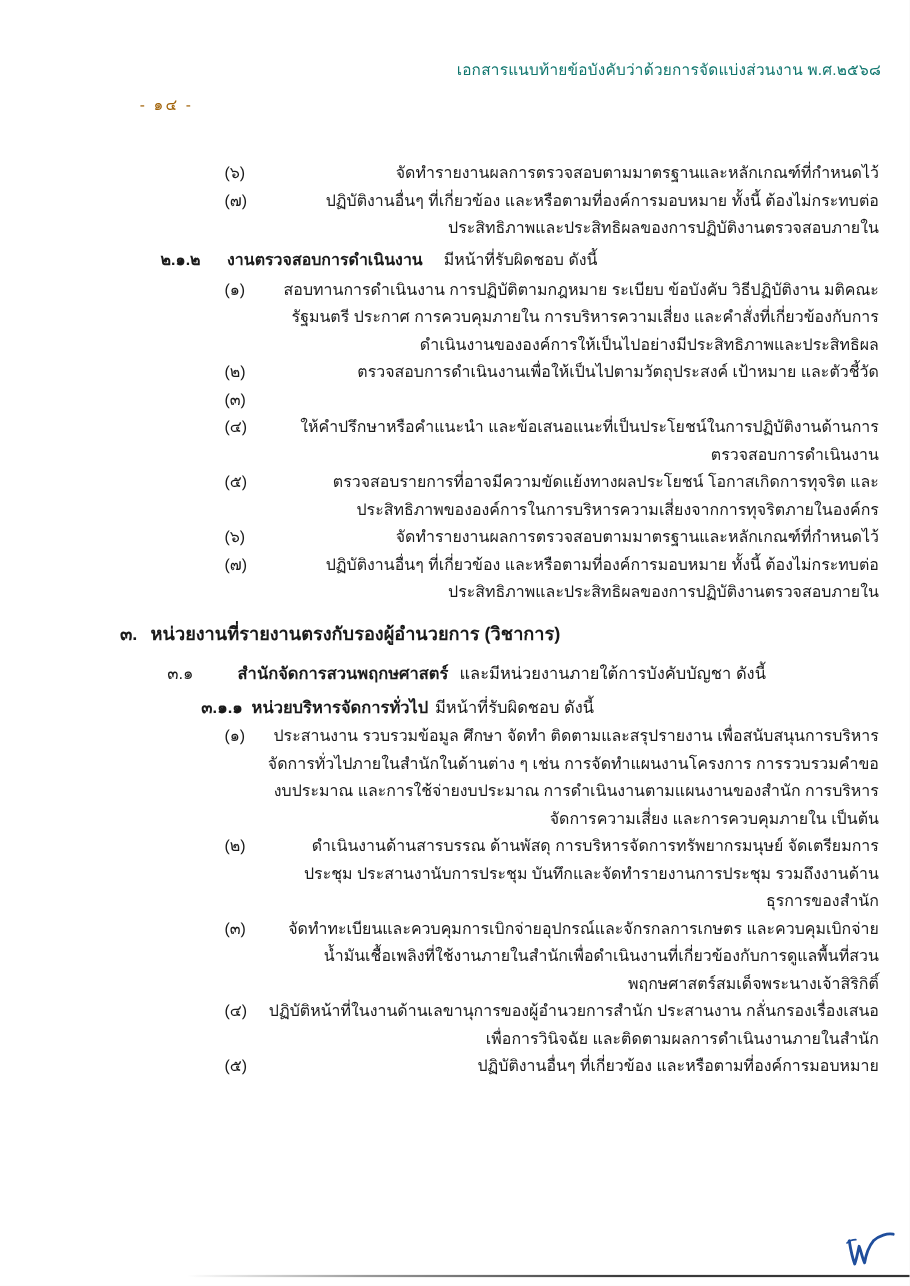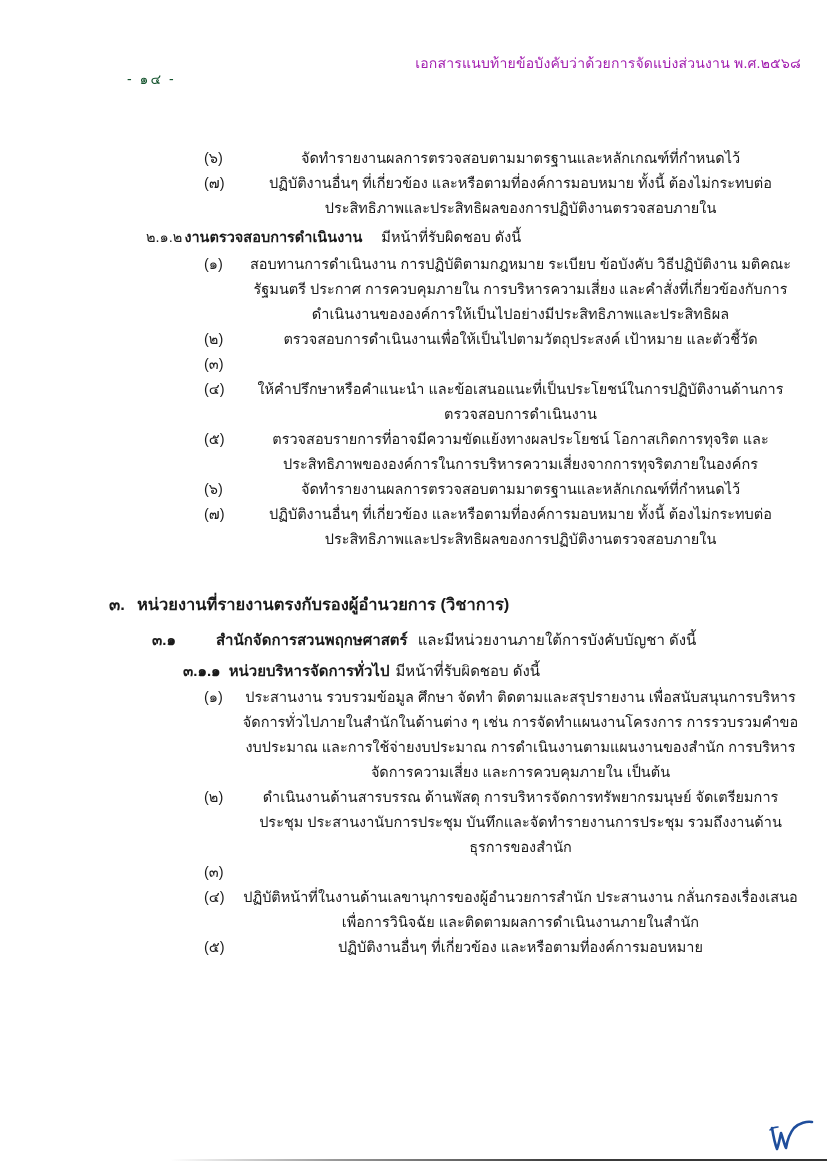--- a/index.html
+++ b/index.html
@@ -11,60 +11,60 @@
   .page{
     position:relative;
     width:827px;height:1169px;
     background:#ffffff;
     overflow:hidden;
     color:#1a1a1a;
   }
   .header-note{
     position:absolute;top:53px;right:26px;
     font-size:14px;line-height:20px;
-    color:#a21caf;
+    color:#0f766e;
     letter-spacing:.2px;
   }
   .page-number{
-    position:absolute;top:68px;left:127px;
-    font-size:14px;color:#14532d;
+    position:absolute;top:84px;left:127px;
+    font-size:14px;color:#a16207;
     letter-spacing:2px;
   }
   .content{
     position:absolute;top:146px;left:0;right:0;
     font-size:14.5px;line-height:25px;
   }
   .item-list{margin:0;padding:0;}
   .item{display:flex;align-items:flex-start;}
   .item .num{
     flex:0 0 38px;
     margin-left:204px;
     white-space:nowrap;
   }
   .item .txt{
     width:557px;
-    text-align:center;
+    text-align:right;
   }
   .heading-212{
     margin:4px 0 2px 146px;
     line-height:25px;
   }
-  .heading-212 .h-num{font-weight:400;margin-right:2px;}
+  .heading-212 .h-num{font-weight:700;margin-right:24px;}
   .heading-212 .h-title{font-weight:700;margin-right:19px;}
   .heading-212 .h-suffix{font-weight:400;}
   .heading-3{
-    margin:39px 0 0 109px;
+    margin:12px 0 0 109px;
     font-size:16.5px;font-weight:700;line-height:27px;
   }
   .heading-3 .h-num{margin-right:12px;}
   .heading-31{
     margin:9px 0 0 152px;
     font-size:15px;line-height:25px;
   }
-  .heading-31 .h-num{font-weight:700;margin-right:8px;}
+  .heading-31 .h-num{font-weight:400;margin-right:8px;}
   .heading-31 .h-title{font-weight:700;margin-right:10px;margin-left:32px;}
   .heading-31 .h-suffix{font-weight:400;}
   .heading-311{
     margin:6px 0 2px 183px;
     font-size:15px;line-height:25px;
   }
   .heading-311 .h-num{font-weight:700;margin-right:8px;}
   .heading-311 .h-title{font-weight:700;margin-right:6px;}
   .heading-311 .h-suffix{font-weight:400;}
   .signature{
@@ -152,20 +152,21 @@
     <div class="item">
         <span class="num">(๑)</span>
         <span class="txt">ประสานงาน รวบรวมข้อมูล ศึกษา จัดทำ ติดตามและสรุปรายงาน เพื่อสนับสนุนการบริหารจัดการทั่วไปภายในสำนักในด้านต่าง ๆ เช่น การจัดทำแผนงานโครงการ การรวบรวมคำของบประมาณ และการใช้จ่ายงบประมาณ การดำเนินงานตามแผนงานของสำนัก การบริหารจัดการความเสี่ยง และการควบคุมภายใน เป็นต้น</span>
       </div>
         <div class="item">
         <span class="num">(๒)</span>
         <span class="txt">ดำเนินงานด้านสารบรรณ ด้านพัสดุ การบริหารจัดการทรัพยากรมนุษย์ จัดเตรียมการประชุม ประสานงานับการประชุม บันทึกและจัดทำรายงานการประชุม รวมถึงงานด้านธุรการของสำนัก</span>
       </div>
         <div class="item">
         <span class="num">(๓)</span>
+        <span class="txt">จัดทำทะเบียนและควบคุมการเบิกจ่ายอุปกรณ์และจักรกลการเกษตร และควบคุมเบิกจ่ายน้ำมันเชื้อเพลิงที่ใช้งานภายในสำนักเพื่อดำเนินงานที่เกี่ยวข้องกับการดูแลพื้นที่สวนพฤกษศาสตร์สมเด็จพระนางเจ้าสิริกิติ์</span>
       </div>
         <div class="item">
         <span class="num">(๔)</span>
         <span class="txt">ปฏิบัติหน้าที่ในงานด้านเลขานุการของผู้อำนวยการสำนัก ประสานงาน กลั่นกรองเรื่องเสนอเพื่อการวินิจฉัย และติดตามผลการดำเนินงานภายในสำนัก</span>
       </div>
         <div class="item">
         <span class="num">(๕)</span>
         <span class="txt">ปฏิบัติงานอื่นๆ ที่เกี่ยวข้อง และหรือตามที่องค์การมอบหมาย</span>
       </div>
       </div>

